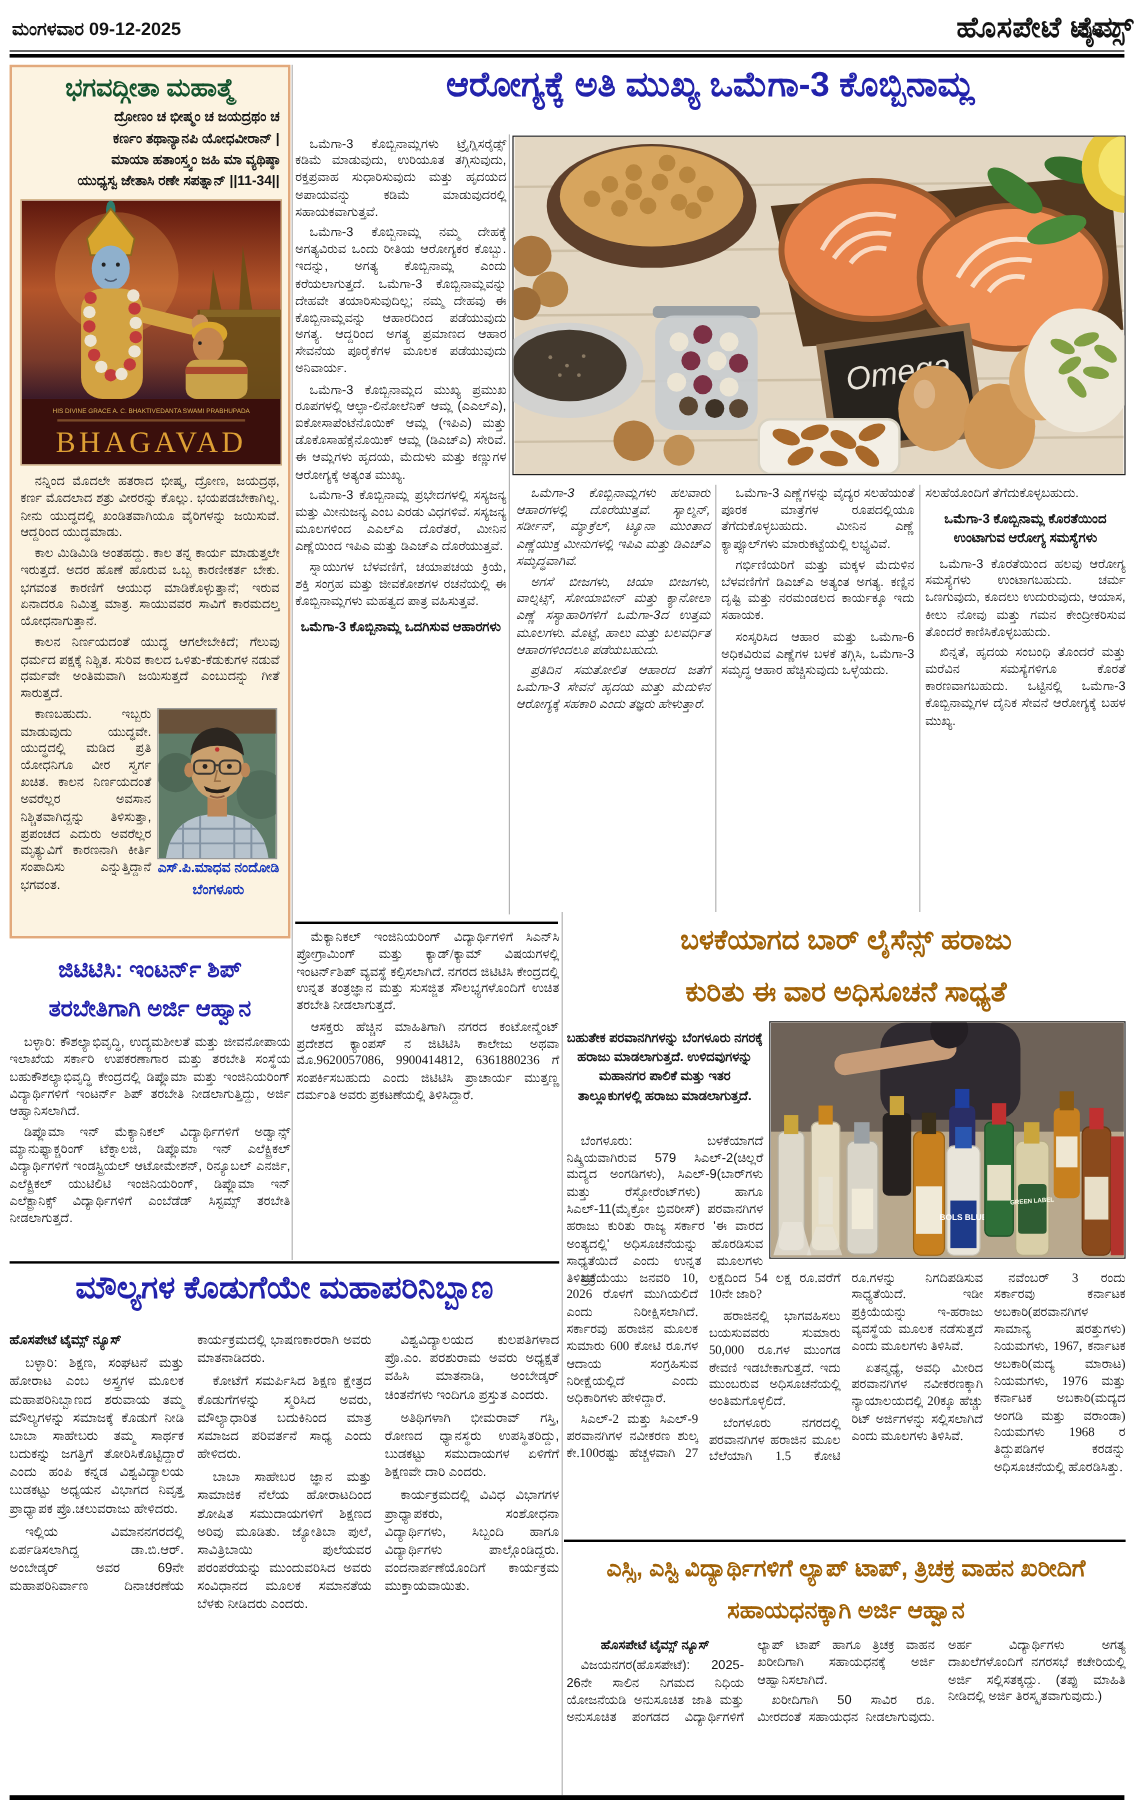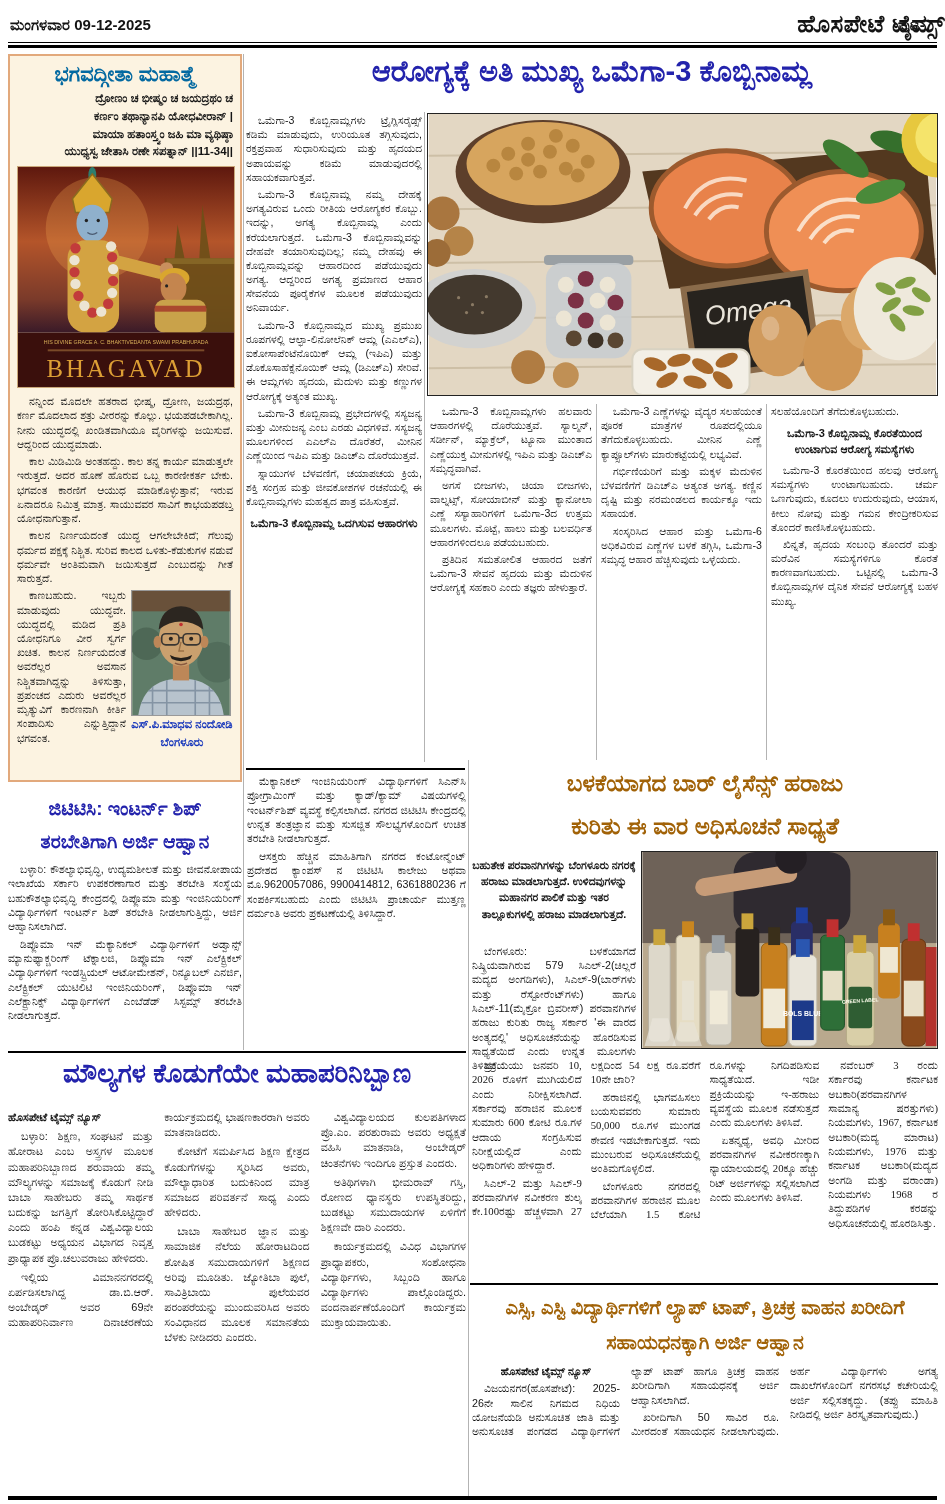--- a/index.html
+++ b/index.html
@@ -11,21 +11,21 @@
   .vr { position:absolute; width:1px; background:#b3b3b3; }
 
   
   .hdr-date { left:10px; top:16px; font-size:15px; font-weight:bold; }
   .hdr-mast { left:0; top:10px; width:945px; text-align:right; font-size:24px; font-weight:900; letter-spacing:.5px; }
   .hdr-page { right:12px; top:16px; font-size:15px; font-weight:bold; }
 
   
   .gita { left:8px; top:54px; width:234px; height:728px; background:#fcf3e1;
           border:2px solid #e2a97c; padding:5px 7px; }
-  .gita-title { color:#0369a1; font-size:21px; font-weight:bold; text-align:center; margin:1px 0 4px; }
+  .gita-title { color:#14532d; font-size:21px; font-weight:bold; text-align:center; margin:1px 0 4px; }
   .verse div { font-size:11.5px; font-weight:bold; text-align:right; line-height:1.55; }
   .cover { display:block; margin:5px auto 6px; border:1px solid #caa87a; }
   .gbody p { font-size:10.7px; line-height:1.33; text-align:justify; text-indent:12px; margin-bottom:3px; }
   .gport { float:right; width:102px; margin:2px 0 2px 5px; text-align:center; }
   .gport svg { border:1px solid #999; display:block; }
   .gcap { color:#1535bb; font-weight:bold; font-size:11.5px; line-height:1.5; }
 
   
   .h-blue { color:#2323ac; font-weight:bold; text-align:center; }
   .h-red  { color:#a16207; font-weight:bold; text-align:center; }
@@ -123,21 +123,21 @@
       <circle cx="150" cy="120" r="1.6" fill="#222"></circle>
       <rect x="138" y="134" width="52" height="33" rx="9" fill="#c9a24a"></rect>
       <rect x="138" y="140" width="52" height="6" fill="#a33327" opacity="0.8"></rect>
       <rect x="0" y="167" width="218" height="55" fill="#3a0f0c"></rect>
       <text x="109" y="179" text-anchor="middle" font-size="5.4" fill="#d9b05a">HIS DIVINE GRACE A. C. BHAKTIVEDANTA SWAMI PRABHUPADA</text>
       <rect x="30" y="184" width="158" height="2" fill="#7a4a28"></rect>
       <text x="109" y="212" text-anchor="middle" font-size="25" fill="#dd9f35" letter-spacing="3" font-family="Liberation Serif, serif">BHAGAVAD</text>
     </svg>
     <div class="gbody">
       <p>ನನ್ನಿಂದ ಮೊದಲೇ ಹತರಾದ ಭೀಷ್ಮ, ದ್ರೋಣ, ಜಯದ್ರಥ, ಕರ್ಣ ಮೊದಲಾದ ಶತ್ರು ವೀರರನ್ನು ಕೊಲ್ಲು. ಭಯಪಡಬೇಕಾಗಿಲ್ಲ. ನೀನು ಯುದ್ಧದಲ್ಲಿ ಖಂಡಿತವಾಗಿಯೂ ವೈರಿಗಳನ್ನು ಜಯಿಸುವೆ. ಆದ್ದರಿಂದ ಯುದ್ಧಮಾಡು.</p>
-      <p>ಕಾಲ ಮಿಡಿಮಿಡಿ ಅಂತಹದ್ದು. ಕಾಲ ತನ್ನ ಕಾರ್ಯ ಮಾಡುತ್ತಲೇ ಇರುತ್ತದೆ. ಅದರ ಹೊಣೆ ಹೊರುವ ಒಬ್ಬ ಕಾರಣೀಕರ್ತ ಬೇಕು. ಭಗವಂತ ಕಾರಣಿಗೆ ಆಯುಧ ಮಾಡಿಕೊಳ್ಳುತ್ತಾನೆ; ಇರುವ ಏನಾದರೂ ನಿಮಿತ್ತ ಮಾತ್ರ. ಸಾಯುವವರ ಸಾವಿಗೆ ಕಾಭಯಪಡಬ್ತ ಯೋಧನಾಗುತ್ತಾನೆ.</p>
+      <p>ಕಾಲ ಮಿಡಿಮಿಡಿ ಅಂತಹದ್ದು. ಕಾಲ ತನ್ನ ಕಾರ್ಯ ಮಾಡುತ್ತಲೇ ಇರುತ್ತದೆ. ಅದರ ಹೊಣೆ ಹೊರುವ ಒಬ್ಬ ಕಾರಣೀಕರ್ತ ಬೇಕು. ಭಗವಂತ ಕಾರಣಿಗೆ ಆಯುಧ ಮಾಡಿಕೊಳ್ಳುತ್ತಾನೆ; ಇರುವ ಏನಾದರೂ ನಿಮಿತ್ತ ಮಾತ್ರ. ಸಾಯುವವರ ಸಾವಿಗೆ ಕಾರಮದಲ್ತ ಯೋಧನಾಗುತ್ತಾನೆ.</p>
       <p>ಕಾಲನ ನಿರ್ಣಯದಂತೆ ಯುದ್ಧ ಆಗಲೇಬೇಕಿದೆ; ಗೆಲುವು ಧರ್ಮದ ಪಕ್ಷಕ್ಕೆ ನಿಶ್ಚಿತ. ಸುರಿವ ಕಾಲದ ಒಳಿತು-ಕೆಡುಕುಗಳ ನಡುವೆ ಧರ್ಮವೇ ಅಂತಿಮವಾಗಿ ಜಯಿಸುತ್ತದೆ ಎಂಬುದನ್ನು ಗೀತೆ ಸಾರುತ್ತದೆ.</p>
       <div class="gport">
         <svg width="100" height="126" viewBox="0 0 96 122">
           <rect width="96" height="122" fill="#5f7c68"></rect>
           <circle cx="14" cy="52" r="16" fill="#47604f" opacity="0.7"></circle>
           <circle cx="84" cy="70" r="20" fill="#4a6454" opacity="0.6"></circle>
           <rect x="0" y="0" width="96" height="20" fill="#6b4a33" opacity="0.85"></rect>
           <defs>
               <clipPath id="sh">
                 <path d="M6,122 C10,94 28,86 48,86 C68,86 86,94 90,122 Z"></path>
@@ -281,21 +281,21 @@
       <ellipse cx="488" cy="198" rx="11" ry="5" transform="rotate(10 488 198)"></ellipse>
       <ellipse cx="472" cy="210" rx="11" ry="5" transform="rotate(50 472 210)"></ellipse>
     </g>
     <ellipse cx="420" cy="45" rx="28" ry="11" fill="#3f7d33" transform="rotate(38 420 45)"></ellipse>
     <ellipse cx="455" cy="78" rx="26" ry="10" fill="#4a8a3a" transform="rotate(-18 455 78)"></ellipse>
     <ellipse cx="468" cy="28" rx="24" ry="10" fill="#356f2c" transform="rotate(15 468 28)"></ellipse>
     <circle cx="514" cy="26" r="38" fill="#e7c83e"></circle>
       <circle cx="516" cy="24" r="26" fill="#f5e46b"></circle>
   </svg>
 
-  <div class="abs ocol" style="left:430px;top:404px;width:162px;height:356px;">
+  <div class="abs ocol" style="left:430px;top:404px;width:162px;height:356px;font-style:italic;">
     <p>ಒಮೆಗಾ-3 ಕೊಬ್ಬಿನಾಮ್ಲಗಳು ಹಲವಾರು ಆಹಾರಗಳಲ್ಲಿ ದೊರೆಯುತ್ತವೆ. ಸ್ಯಾಲ್ಮನ್, ಸರ್ಡೀನ್, ಮ್ಯಾಕ್ರೆಲ್, ಟ್ಯೂನಾ ಮುಂತಾದ ಎಣ್ಣೆಯುಕ್ತ ಮೀನುಗಳಲ್ಲಿ ಇಪಿಎ ಮತ್ತು ಡಿಎಚ್‌ಎ ಸಮೃದ್ಧವಾಗಿವೆ.</p>
     <p>ಅಗಸೆ ಬೀಜಗಳು, ಚಿಯಾ ಬೀಜಗಳು, ವಾಲ್ನಟ್ಸ್, ಸೋಯಾಬೀನ್ ಮತ್ತು ಕ್ಯಾನೋಲಾ ಎಣ್ಣೆ ಸಸ್ಯಾಹಾರಿಗಳಿಗೆ ಒಮೆಗಾ-3ದ ಉತ್ತಮ ಮೂಲಗಳು. ಮೊಟ್ಟೆ, ಹಾಲು ಮತ್ತು ಬಲವರ್ಧಿತ ಆಹಾರಗಳಿಂದಲೂ ಪಡೆಯಬಹುದು.</p>
     <p>ಪ್ರತಿದಿನ ಸಮತೋಲಿತ ಆಹಾರದ ಜತೆಗೆ ಒಮೆಗಾ-3 ಸೇವನೆ ಹೃದಯ ಮತ್ತು ಮೆದುಳಿನ ಆರೋಗ್ಯಕ್ಕೆ ಸಹಕಾರಿ ಎಂದು ತಜ್ಞರು ಹೇಳುತ್ತಾರೆ.</p>
   </div>
   <div class="abs ocol" style="left:601px;top:404px;width:161px;height:356px;">
     <p>ಒಮೆಗಾ-3 ಎಣ್ಣೆಗಳನ್ನು ವೈದ್ಯರ ಸಲಹೆಯಂತೆ ಪೂರಕ ಮಾತ್ರೆಗಳ ರೂಪದಲ್ಲಿಯೂ ತೆಗೆದುಕೊಳ್ಳಬಹುದು. ಮೀನಿನ ಎಣ್ಣೆ ಕ್ಯಾಪ್ಸೂಲ್‌ಗಳು ಮಾರುಕಟ್ಟೆಯಲ್ಲಿ ಲಭ್ಯವಿವೆ.</p>
     <p>ಗರ್ಭಿಣಿಯರಿಗೆ ಮತ್ತು ಮಕ್ಕಳ ಮೆದುಳಿನ ಬೆಳವಣಿಗೆಗೆ ಡಿಎಚ್‌ಎ ಅತ್ಯಂತ ಅಗತ್ಯ. ಕಣ್ಣಿನ ದೃಷ್ಟಿ ಮತ್ತು ನರಮಂಡಲದ ಕಾರ್ಯಕ್ಕೂ ಇದು ಸಹಾಯಕ.</p>
     <p>ಸಂಸ್ಕರಿಸಿದ ಆಹಾರ ಮತ್ತು ಒಮೆಗಾ-6 ಅಧಿಕವಿರುವ ಎಣ್ಣೆಗಳ ಬಳಕೆ ತಗ್ಗಿಸಿ, ಒಮೆಗಾ-3 ಸಮೃದ್ಧ ಆಹಾರ ಹೆಚ್ಚಿಸುವುದು ಒಳ್ಳೆಯದು.</p>
   </div>
   <div class="abs ocol" style="left:771px;top:404px;width:167px;height:356px;">
@@ -307,21 +307,21 @@
 
   <div class="abs h-blue gttc-head">
     <div>ಜಿಟಿಟಿಸಿ: ಇಂಟರ್ನ್ ಶಿಪ್</div>
     <div>ತರಬೇತಿಗಾಗಿ ಅರ್ಜಿ ಆಹ್ವಾನ</div>
   </div>
   <div class="abs nbody gttc-body">
     <p>ಬಳ್ಳಾರಿ: ಕೌಶಲ್ಯಾಭಿವೃದ್ಧಿ, ಉದ್ಯಮಶೀಲತೆ ಮತ್ತು ಜೀವನೋಪಾಯ ಇಲಾಖೆಯ ಸರ್ಕಾರಿ ಉಪಕರಣಾಗಾರ ಮತ್ತು ತರಬೇತಿ ಸಂಸ್ಥೆಯ ಬಹುಕೌಶಲ್ಯಾಭಿವೃದ್ಧಿ ಕೇಂದ್ರದಲ್ಲಿ ಡಿಪ್ಲೊಮಾ ಮತ್ತು ಇಂಜಿನಿಯರಿಂಗ್ ವಿದ್ಯಾರ್ಥಿಗಳಿಗೆ ಇಂಟರ್ನ್ ಶಿಪ್ ತರಬೇತಿ ನೀಡಲಾಗುತ್ತಿದ್ದು, ಅರ್ಜಿ ಆಹ್ವಾನಿಸಲಾಗಿದೆ.</p>
     <p>ಡಿಪ್ಲೊಮಾ ಇನ್ ಮೆಕ್ಯಾನಿಕಲ್ ವಿದ್ಯಾರ್ಥಿಗಳಿಗೆ ಅಡ್ವಾನ್ಸ್ ಮ್ಯಾನುಫ್ಯಾಕ್ಚರಿಂಗ್ ಟೆಕ್ನಾಲಜಿ, ಡಿಪ್ಲೊಮಾ ಇನ್ ಎಲೆಕ್ಟ್ರಿಕಲ್ ವಿದ್ಯಾರ್ಥಿಗಳಿಗೆ ಇಂಡಸ್ಟ್ರಿಯಲ್ ಆಟೋಮೇಶನ್, ರಿನ್ಯೂಬಲ್ ಎನರ್ಜಿ, ಎಲೆಕ್ಟ್ರಿಕಲ್ ಯುಟಿಲಿಟಿ ಇಂಜಿನಿಯರಿಂಗ್, ಡಿಪ್ಲೊಮಾ ಇನ್ ಎಲೆಕ್ಟ್ರಾನಿಕ್ಸ್ ವಿದ್ಯಾರ್ಥಿಗಳಿಗೆ ಎಂಬೆಡೆಡ್ ಸಿಸ್ಟಮ್ಸ್ ತರಬೇತಿ ನೀಡಲಾಗುತ್ತದೆ.</p>
   </div>
   <div class="hr" style="left:246px;top:768px;width:219px;height:2px;"></div>
-  <div class="abs nbody gttc-c2" style="height:272px;">
+  <div class="abs nbody gttc-c2" style="height:272px;font-family:Liberation Serif, serif;">
     <p>ಮೆಕ್ಯಾನಿಕಲ್ ಇಂಜಿನಿಯರಿಂಗ್ ವಿದ್ಯಾರ್ಥಿಗಳಿಗೆ ಸಿಎನ್‌ಸಿ ಪ್ರೋಗ್ರಾಮಿಂಗ್ ಮತ್ತು ಕ್ಯಾಡ್/ಕ್ಯಾಮ್ ವಿಷಯಗಳಲ್ಲಿ ಇಂಟರ್ನ್‌ಶಿಪ್ ವ್ಯವಸ್ಥೆ ಕಲ್ಪಿಸಲಾಗಿದೆ. ನಗರದ ಜಿಟಿಟಿಸಿ ಕೇಂದ್ರದಲ್ಲಿ ಉನ್ನತ ತಂತ್ರಜ್ಞಾನ ಮತ್ತು ಸುಸಜ್ಜಿತ ಸೌಲಭ್ಯಗಳೊಂದಿಗೆ ಉಚಿತ ತರಬೇತಿ ನೀಡಲಾಗುತ್ತದೆ.</p>
     <p>ಆಸಕ್ತರು ಹೆಚ್ಚಿನ ಮಾಹಿತಿಗಾಗಿ ನಗರದ ಕಂಟೋನ್ಮೆಂಟ್ ಪ್ರದೇಶದ ಕ್ಯಾಂಪಸ್ ನ ಜಿಟಿಟಿಸಿ ಕಾಲೇಜು ಅಥವಾ ಮೊ.9620057086, 9900414812, 6361880236 ಗೆ ಸಂಪರ್ಕಿಸಬಹುದು ಎಂದು ಜಿಟಿಟಿಸಿ ಪ್ರಾಚಾರ್ಯ ಮುತ್ತಣ್ಣ ದರ್ಮಂತಿ ಅವರು ಪ್ರಕಟಣೆಯಲ್ಲಿ ತಿಳಿಸಿದ್ದಾರೆ.</p>
   </div>
 
   <div class="abs h-red bar-head">
     <div>ಬಳಕೆಯಾಗದ ಬಾರ್ ಲೈಸೆನ್ಸ್ ಹರಾಜು</div>
     <div>ಕುರಿತು ಈ ವಾರ ಅಧಿಸೂಚನೆ ಸಾಧ್ಯತೆ</div>
   </div>
   <div class="abs nbody bar-intro" style="height:198px;">
     <p class="lead">ಬಹುತೇಕ ಪರವಾನಗಿಗಳನ್ನು ಬೆಂಗಳೂರು ನಗರಕ್ಕೆ ಹರಾಜು ಮಾಡಲಾಗುತ್ತದೆ. ಉಳಿದವುಗಳನ್ನು ಮಹಾನಗರ ಪಾಲಿಕೆ ಮತ್ತು ಇತರ ತಾಲ್ಲೂಕುಗಳಲ್ಲಿ ಹರಾಜು ಮಾಡಲಾಗುತ್ತದೆ.</p>

